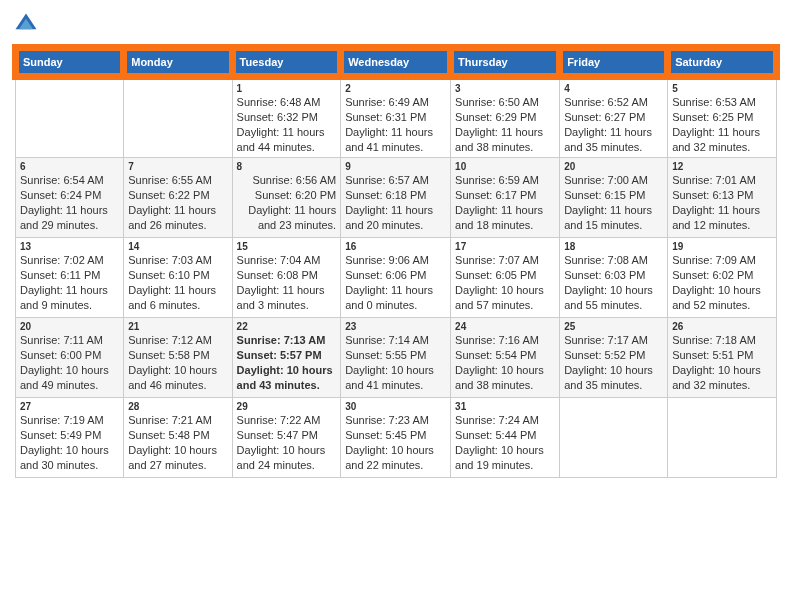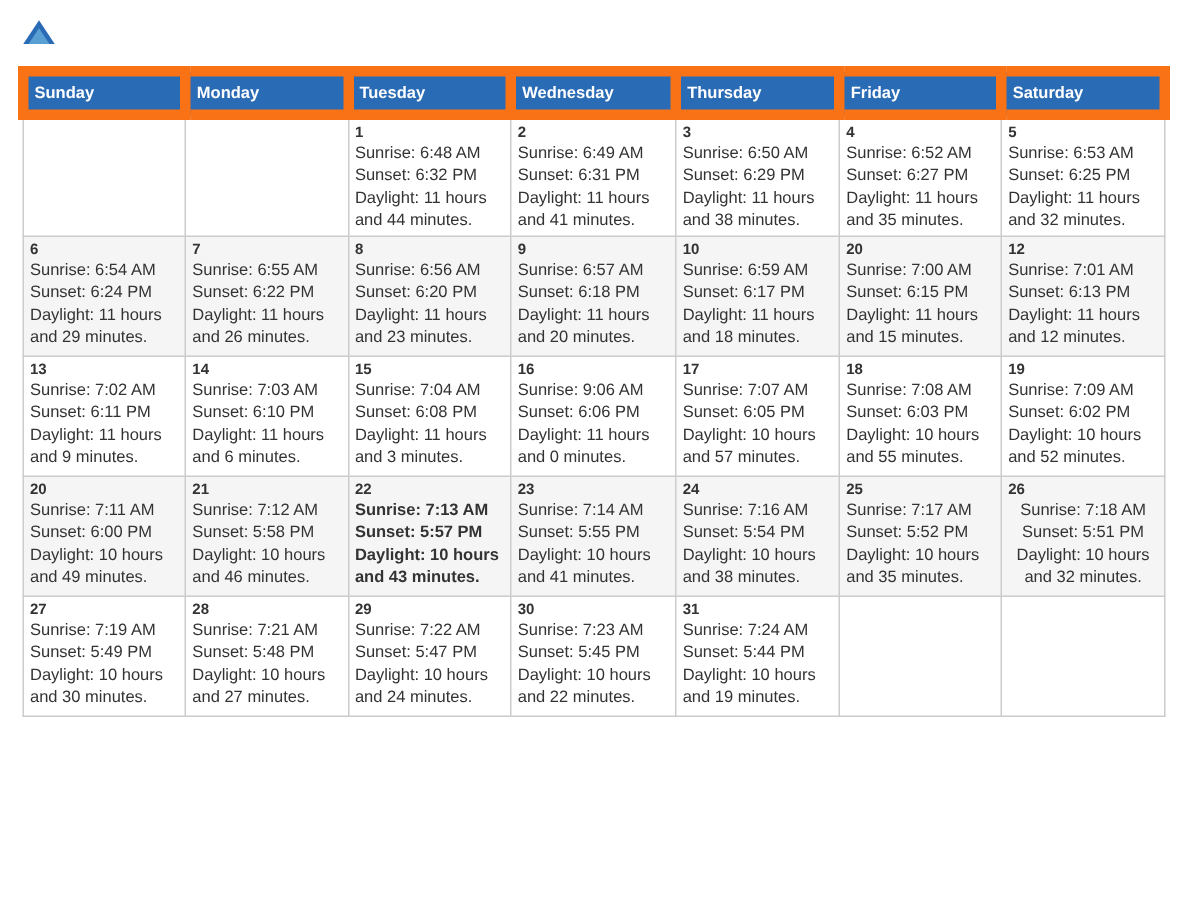--- a/index.html
+++ b/index.html
@@ -183,21 +183,21 @@
           </td>
           <td>
             <span class="day-num">7</span>
             <div class="day-detail" style="white-space: pre-line;">Sunrise: 6:55 AM
 Sunset: 6:22 PM
 Daylight: 11 hours
 and 26 minutes.</div>
           </td>
           <td>
             <span class="day-num">8</span>
-            <div class="day-detail" style="white-space: pre-line;">Sunrise: 6:56 AM
+            <div class="day-detail" style="white-space: pre-line; text-align: right;">Sunrise: 6:56 AM
 Sunset: 6:20 PM
 Daylight: 11 hours
 and 23 minutes.</div>
           </td>
           <td>
             <span class="day-num">9</span>
             <div class="day-detail" style="white-space: pre-line;">Sunrise: 6:57 AM
 Sunset: 6:18 PM
 Daylight: 11 hours
 and 20 minutes.</div>
@@ -313,21 +313,21 @@
           </td>
           <td>
             <span class="day-num">25</span>
             <div class="day-detail" style="white-space: pre-line;">Sunrise: 7:17 AM
 Sunset: 5:52 PM
 Daylight: 10 hours
 and 35 minutes.</div>
           </td>
           <td>
             <span class="day-num">26</span>
-            <div class="day-detail" style="white-space: pre-line; text-align: center;">Sunrise: 7:18 AM
+            <div class="day-detail" style="white-space: pre-line;">Sunrise: 7:18 AM
 Sunset: 5:51 PM
 Daylight: 10 hours
 and 32 minutes.</div>
           </td>
         </tr>
         <tr>
           <td>
             <span class="day-num">27</span>
             <div class="day-detail" style="white-space: pre-line;">Sunrise: 7:19 AM
 Sunset: 5:49 PM

